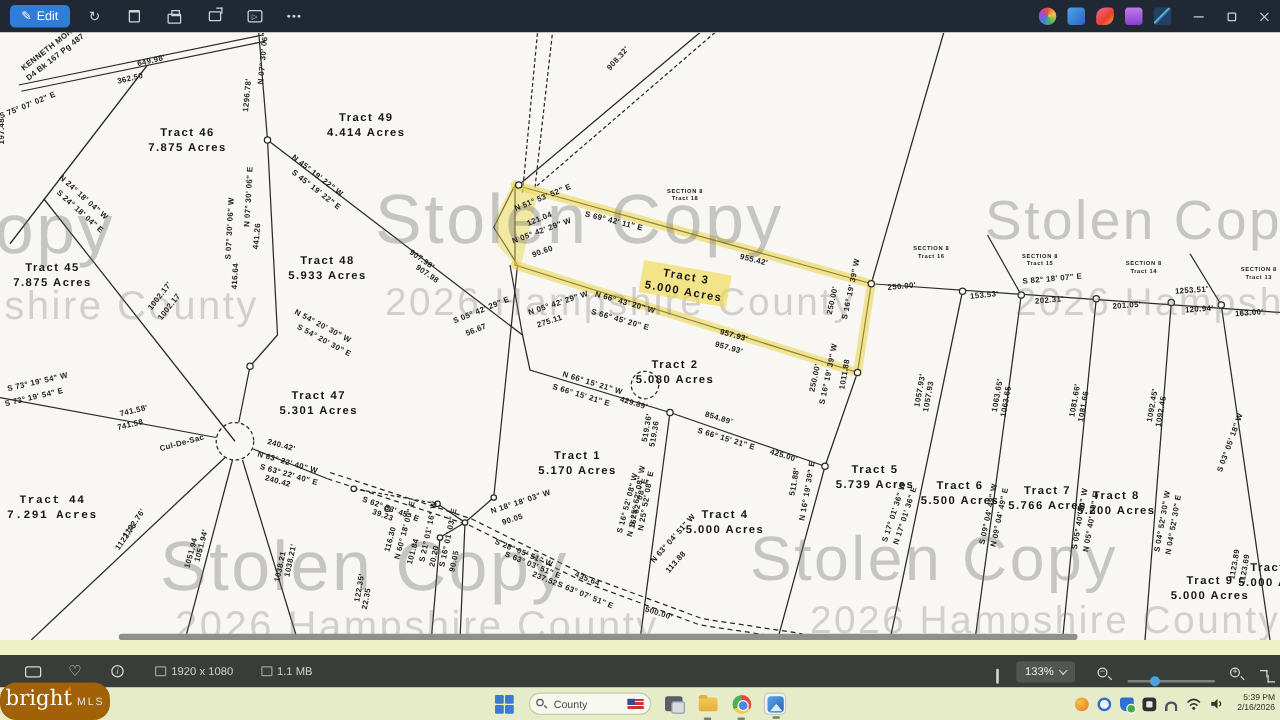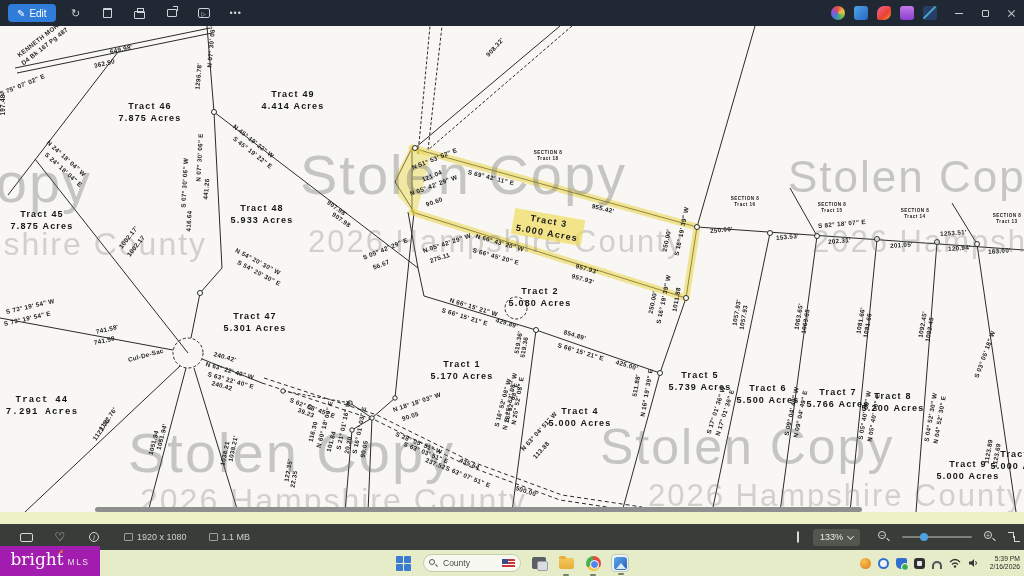--- a/index.html
+++ b/index.html
@@ -50,21 +50,21 @@
   
   .ptoolbar{position:absolute;left:0;top:524px;width:1024px;height:26px;background:#383d39;
     display:flex;align-items:center;color:#d8dbd6;font-size:9px;}
   .pt-ico{margin-left:18px;display:flex;align-items:center;justify-content:center;width:16px;height:16px;}
   .film-ico{width:13px;height:9px;border:1px solid #d8dbd6;border-radius:2px;}
   .heart-ico{font-size:12px;color:#d8dbd6;}
   .info-ico{width:10px;height:10px;border:1px solid #d8dbd6;border-radius:50%;font-size:7px;
     display:flex;align-items:center;justify-content:center;font-style:italic;}
   .meta{display:flex;align-items:center;gap:4px;margin-left:22px;color:#cfd3cd;}
   .meta .mini{width:9px;height:8px;border:1px solid #9aa096;border-radius:1px;}
-  .pt-right{position:absolute;right:10px;display:flex;align-items:center;}
+  .pt-right{position:absolute;right:10px;display:flex;align-items:flex-end;}
   .fit-ico{width:11px;height:9px;border:1px solid #d8dbd6;border-radius:2px;position:relative;}
   .fit-ico::before{content:"";position:absolute;left:2px;top:2px;right:2px;bottom:2px;background:#d8dbd6;}
   .zoom-pill{display:flex;align-items:center;gap:5px;background:#51564f;border-radius:3px;
     height:17px;padding:0 7px;margin:0 12px 0 14px;color:#eceeea;}
   .chev{width:5px;height:5px;border-right:1px solid #cfd3cd;border-bottom:1px solid #cfd3cd;
     transform:rotate(45deg);margin-top:-2px;}
   .mag{position:relative;width:12px;height:12px;margin:0 6px;}
   .mag .lens{position:absolute;left:0;top:0;width:8px;height:8px;border:1px solid #d8dbd6;border-radius:50%;
     display:flex;align-items:center;justify-content:center;font-size:7px;color:#d8dbd6;line-height:7px;}
   .mag .handle{position:absolute;left:8px;top:8px;width:4px;height:1px;background:#d8dbd6;transform:rotate(45deg);}
@@ -106,22 +106,22 @@
   .t-orange{border-radius:50%;background:radial-gradient(circle at 35% 35%,#f8c24a,#e0761f);}
   .t-blue{border-radius:50%;background:#f0f4f8;border:2px solid #2f6fd0;}
   .t-shield{background:#2f6fd0;border-radius:2px 2px 5px 5px;position:relative;}
   .t-shield::after{content:"";position:absolute;right:-2px;bottom:-2px;width:6px;height:6px;border-radius:50%;background:#3fae4a;border:1px solid #fff;}
   .t-dark{background:#2e3033;border-radius:3px;position:relative;}
   .t-dark::after{content:"";position:absolute;left:3px;top:3px;width:5px;height:5px;background:#e8e8e8;border-radius:1px;}
   .t-head{border:2px solid #4a5560;border-bottom:none;border-radius:6px 6px 0 0;position:relative;}
   .clock{font-size:6.8px;line-height:8px;text-align:right;color:#2a2a2a;margin-left:4px;}
 
   
-  .brightmls{position:absolute;left:0;top:546px;width:100px;height:30px;background:#a21caf;
-    display:flex;align-items:baseline;justify-content:center;gap:4px;z-index:5;}
+  .brightmls{position:absolute;left:0;top:546px;width:88px;height:30px;background:#a16207;
+    display:flex;align-items:baseline;justify-content:center;gap:4px;z-index:5;border-radius:13px;}
   .brand{font-family:"DejaVu Serif",serif;color:#fbfbf9;font-size:17px;position:relative;line-height:26px;}
   .brand .tick{position:absolute;right:1px;top:3px;width:4px;height:4px;background:#e8762d;
     clip-path:polygon(0 100%,100% 0,100% 100%);}
   .brand-sub{font-size:8.5px;color:#e3e3e0;letter-spacing:1.5px;}
 </style>
 </head>
 <body>
 
 <div class="screen">
 

